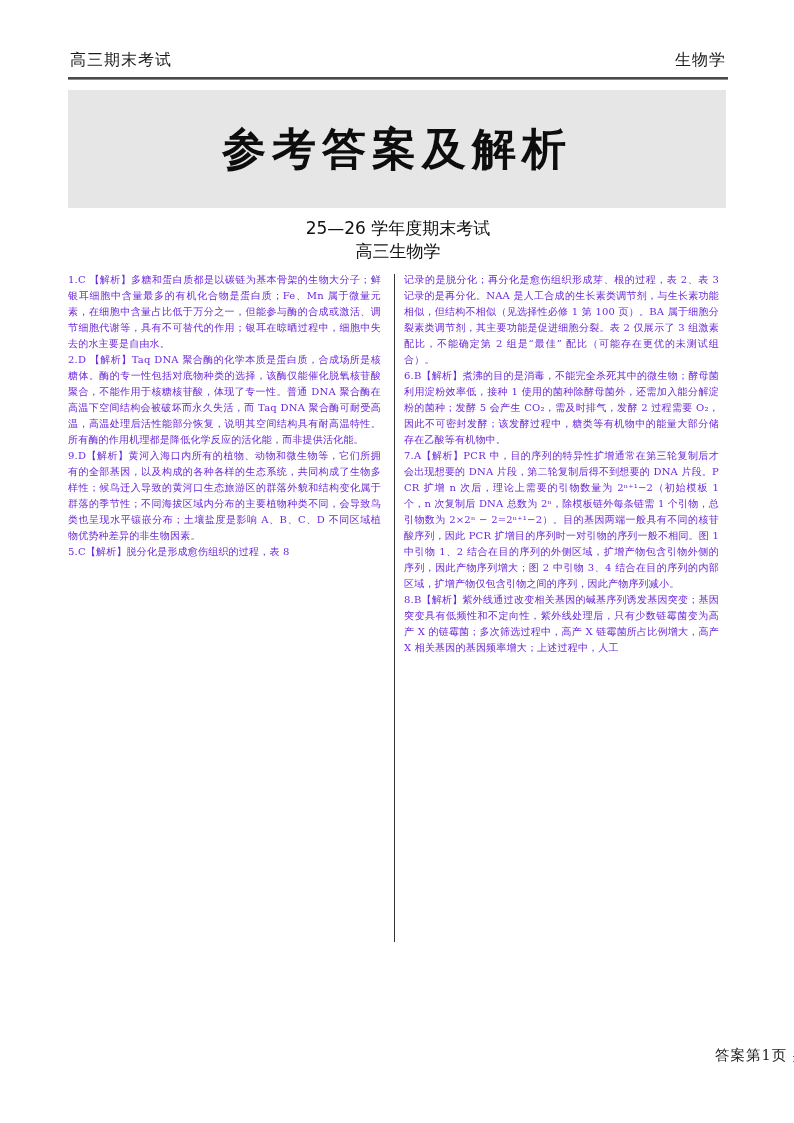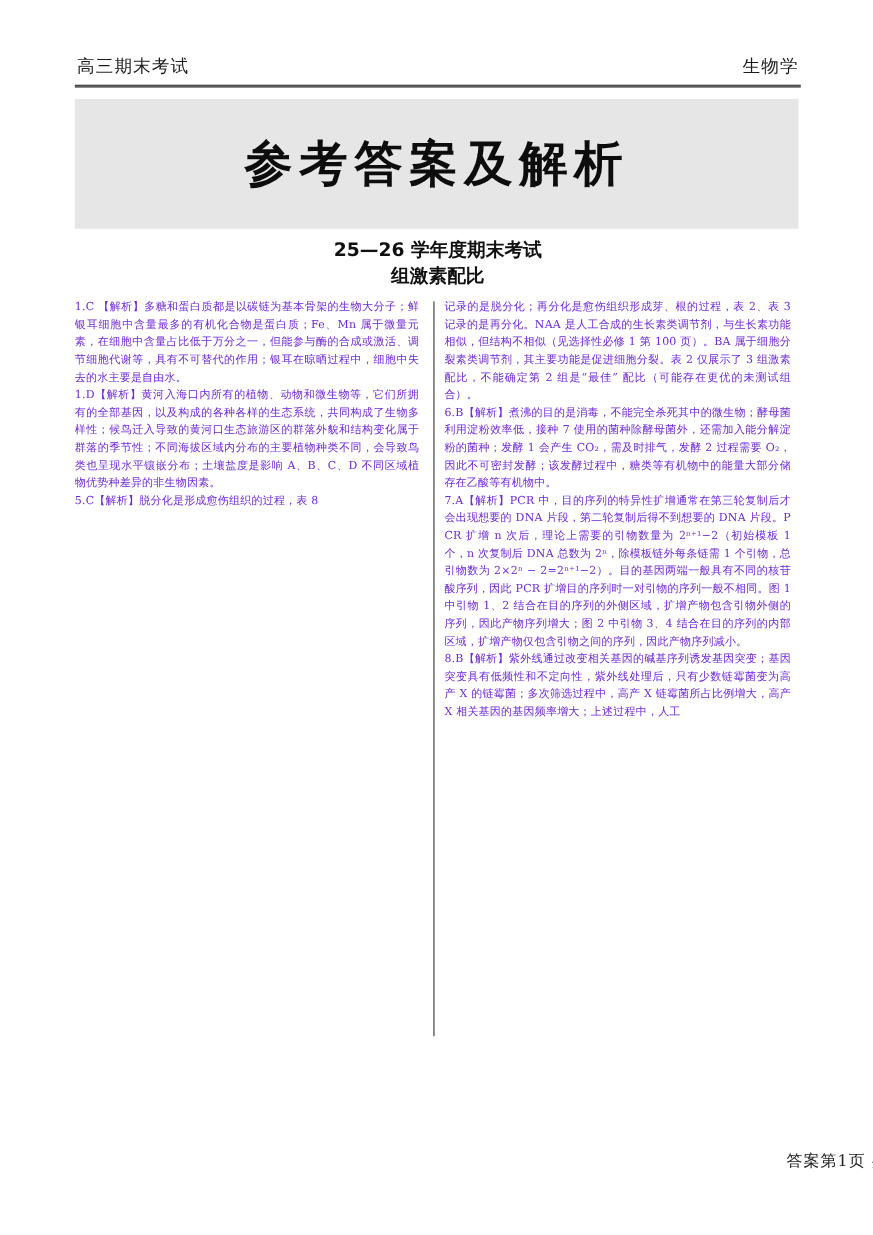--- a/index.html
+++ b/index.html
@@ -47,21 +47,21 @@
     font-size: 44px;
     font-weight: 900;
     letter-spacing: 6px;
     color: #0d0d0d;
     font-family: "DejaVu Serif", "Liberation Serif", serif;
   }
   
   .subtitle {
     text-align: center;
     font-family: "DejaVu Sans", "Liberation Sans", sans-serif;
-    font-weight: bold;
+    font-weight: normal;
     font-size: 17px;
     line-height: 23px;
     margin-top: 9px;
     color: #111;
   }
   
   .columns {
     display: flex;
     margin-top: 9px;
     min-height: 762px;
@@ -111,33 +111,34 @@
     <span>生物学</span>
   </div>
   <div class="header-rule"></div>
 
   <div class="banner">
     <h1>参考答案及解析</h1>
   </div>
 
   <div class="subtitle">
     <div>25—26 学年度期末考试</div>
-    <div>组激素配比</div>
+    <div>高三生物学</div>
   </div>
 
   <div class="columns">
     <div class="col col-left">
       <p class="ans">1.C 【解析】多糖和蛋白质都是以碳链为基本骨架的生物大分子；鲜银耳细胞中含量最多的有机化合物是蛋白质；Fe、Mn 属于微量元素，在细胞中含量占比低于万分之一，但能参与酶的合成或激活、调节细胞代谢等，具有不可替代的作用；银耳在晾晒过程中，细胞中失去的水主要是自由水。</p>
-      <p class="ans">1.D【解析】黄河入海口内所有的植物、动物和微生物等，它们所拥有的全部基因，以及构成的各种各样的生态系统，共同构成了生物多样性；候鸟迁入导致的黄河口生态旅游区的群落外貌和结构变化属于群落的季节性；不同海拔区域内分布的主要植物种类不同，会导致鸟类也呈现水平镶嵌分布；土壤盐度是影响 A、B、C、D 不同区域植物优势种差异的非生物因素。</p>
+      <p class="ans">2.D 【解析】Taq DNA 聚合酶的化学本质是蛋白质，合成场所是核糖体。酶的专一性包括对底物种类的选择，该酶仅能催化脱氧核苷酸聚合，不能作用于核糖核苷酸，体现了专一性。普通 DNA 聚合酶在高温下空间结构会被破坏而永久失活，而 Taq DNA 聚合酶可耐受高温，高温处理后活性能部分恢复，说明其空间结构具有耐高温特性。所有酶的作用机理都是降低化学反应的活化能，而非提供活化能。</p>
+      <p class="ans">9.D【解析】黄河入海口内所有的植物、动物和微生物等，它们所拥有的全部基因，以及构成的各种各样的生态系统，共同构成了生物多样性；候鸟迁入导致的黄河口生态旅游区的群落外貌和结构变化属于群落的季节性；不同海拔区域内分布的主要植物种类不同，会导致鸟类也呈现水平镶嵌分布；土壤盐度是影响 A、B、C、D 不同区域植物优势种差异的非生物因素。</p>
       <p class="ans">5.C【解析】脱分化是形成愈伤组织的过程，表 8</p>
     </div>
     <div class="divider"></div>
     <div class="col col-right">
       <p class="ans">记录的是脱分化；再分化是愈伤组织形成芽、根的过程，表 2、表 3 记录的是再分化。NAA 是人工合成的生长素类调节剂，与生长素功能相似，但结构不相似（见选择性必修 1 第 100 页）。BA 属于细胞分裂素类调节剂，其主要功能是促进细胞分裂。表 2 仅展示了 3 组激素配比，不能确定第 2 组是“最佳” 配比（可能存在更优的未测试组合）。</p>
-      <p class="ans">6.B【解析】煮沸的目的是消毒，不能完全杀死其中的微生物；酵母菌利用淀粉效率低，接种 7 使用的菌种除酵母菌外，还需加入能分解淀粉的菌种；发酵 1 会产生 CO₂，需及时排气，发酵 2 过程需要 O₂，因此不可密封发酵；该发酵过程中，糖类等有机物中的能量大部分储存在乙酸等有机物中。</p>
+      <p class="ans">6.B【解析】煮沸的目的是消毒，不能完全杀死其中的微生物；酵母菌利用淀粉效率低，接种 1 使用的菌种除酵母菌外，还需加入能分解淀粉的菌种；发酵 5 会产生 CO₂，需及时排气，发酵 2 过程需要 O₂，因此不可密封发酵；该发酵过程中，糖类等有机物中的能量大部分储存在乙酸等有机物中。</p>
       <p class="ans">7.A【解析】PCR 中，目的序列的特异性扩增通常在第三轮复制后才会出现想要的 DNA 片段，第二轮复制后得不到想要的 DNA 片段。PCR 扩增 n 次后，理论上需要的引物数量为 2ⁿ⁺¹−2（初始模板 1 个，n 次复制后 DNA 总数为 2ⁿ，除模板链外每条链需 1 个引物，总引物数为 2×2ⁿ − 2=2ⁿ⁺¹−2）。目的基因两端一般具有不同的核苷酸序列，因此 PCR 扩增目的序列时一对引物的序列一般不相同。图 1 中引物 1、2 结合在目的序列的外侧区域，扩增产物包含引物外侧的序列，因此产物序列增大；图 2 中引物 3、4 结合在目的序列的内部区域，扩增产物仅包含引物之间的序列，因此产物序列减小。</p>
       <p class="ans">8.B【解析】紫外线通过改变相关基因的碱基序列诱发基因突变；基因突变具有低频性和不定向性，紫外线处理后，只有少数链霉菌变为高产 X 的链霉菌；多次筛选过程中，高产 X 链霉菌所占比例增大，高产 X 相关基因的基因频率增大；上述过程中，人工</p>
     </div>
   </div>
 
   <div class="footer">
     <span>答案第1页 共6页</span>
   </div>
 
 </div>

